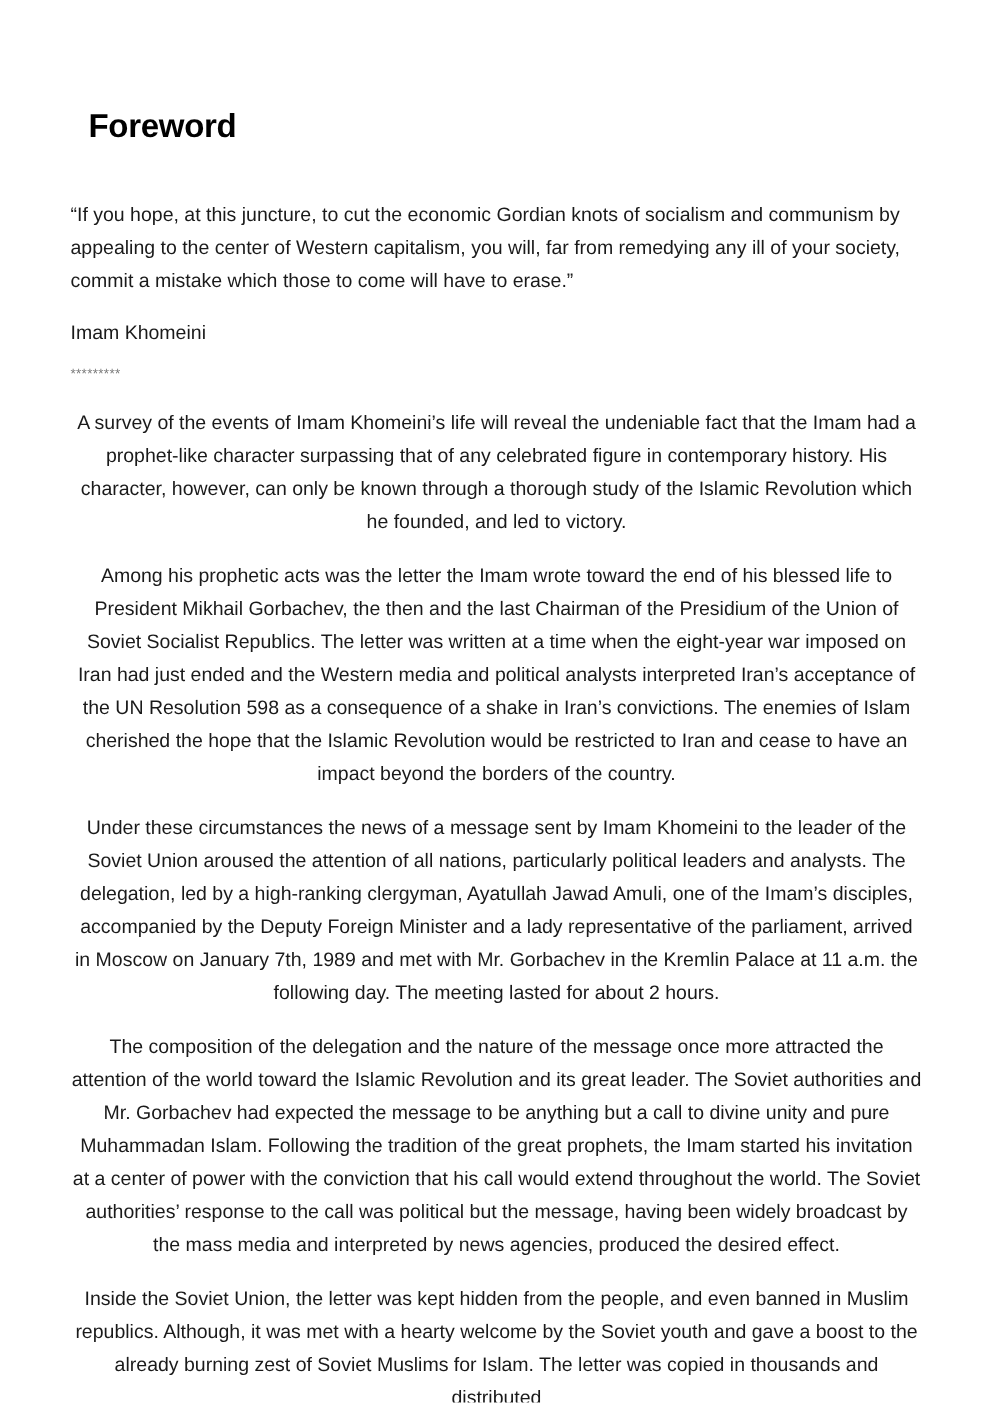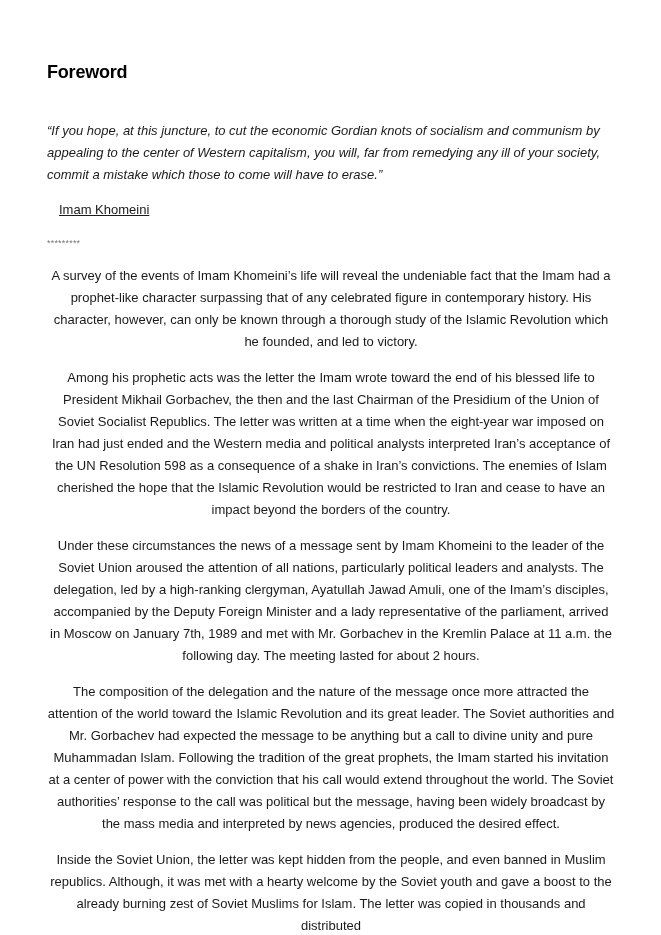--- a/index.html
+++ b/index.html
@@ -15,42 +15,40 @@
       color: #1a1a1a;
     }
     .page {
       position: relative;
       width: 661px;
       height: 935px;
       padding: 0 46px 0 47px;
       box-sizing: border-box;
     }
     h1 {
-      margin: 0;
+      margin: 12px;
       padding-top: 57px;
-      font-size: 18px;
+      font-size: 22px;
       font-weight: bold;
       line-height: 30px;
       color: #000;
       letter-spacing: -0.2px;
     }
     .quote {
       margin: 0;
       margin-top: 33px;
       font-size: 13px;
       line-height: 22px;
-      font-style: italic;
       color: #1a1a1a;
     }
     .attribution {
-      margin: 12px;
+      margin: 0;
       margin-top: 13px;
       font-size: 13px;
       line-height: 22px;
-      text-decoration: underline;
     }
     .separator {
       margin: 0;
       margin-top: 6px;
       font-size: 9px;
       line-height: 20px;
       color: #777;
       letter-spacing: 0.2px;
     }
     .para {

